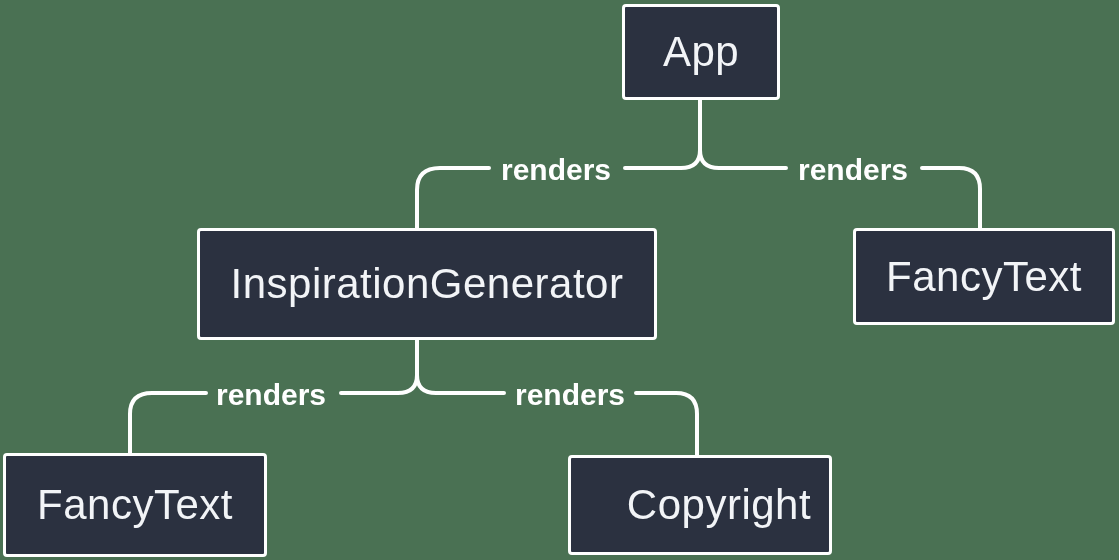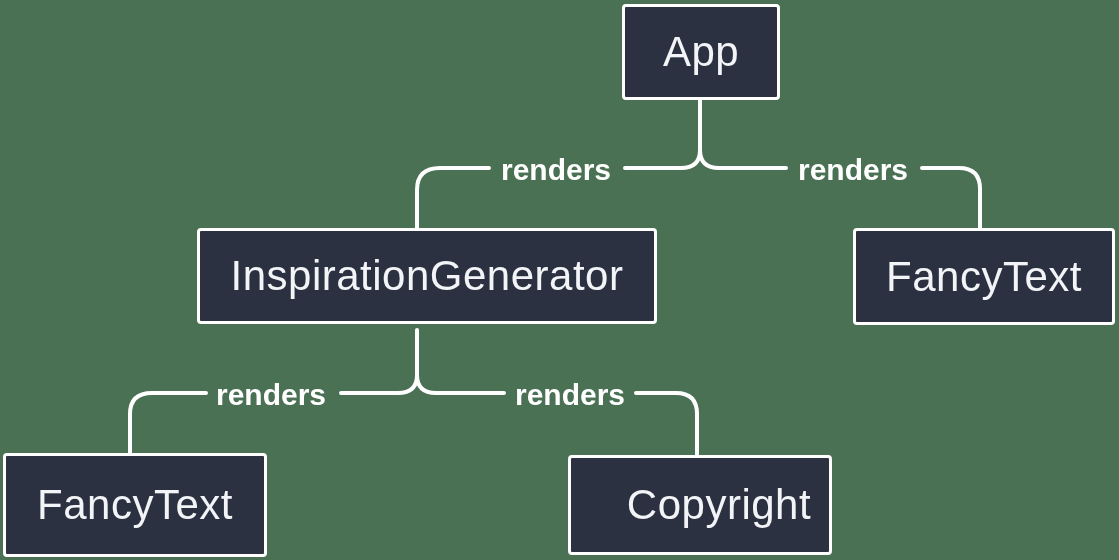--- a/index.html
+++ b/index.html
@@ -45,21 +45,21 @@
     display: flex;
     align-items: center;
     justify-content: center;
     color: #f2f4f7;
     font-size: 42px;
     font-weight: 500;
     letter-spacing: 0.5px;
     white-space: nowrap;
   }
   .node-app                  { left: 622px; top: 4px;   width: 158px; height: 96px;  }
-  .node-inspiration          { left: 197px; top: 228px; width: 460px; height: 96px; }
+  .node-inspiration          { left: 197px; top: 228px; width: 460px; height: 112px; }
   .node-fancytext-top        { left: 853px; top: 228px; width: 262px; height: 97px;  }
   .node-fancytext-bottom     { left: 3px;   top: 453px; width: 264px; height: 104px; }
   .node-copyright            { left: 568px; top: 455px; width: 264px; height: 100px; padding-left: 38px; }
 </style>
 </head>
 <body>
 
 <div class="stage">
 
   <svg class="edges" viewBox="0 0 1119 560" xmlns="http://www.w3.org/2000/svg" aria-hidden="true">

